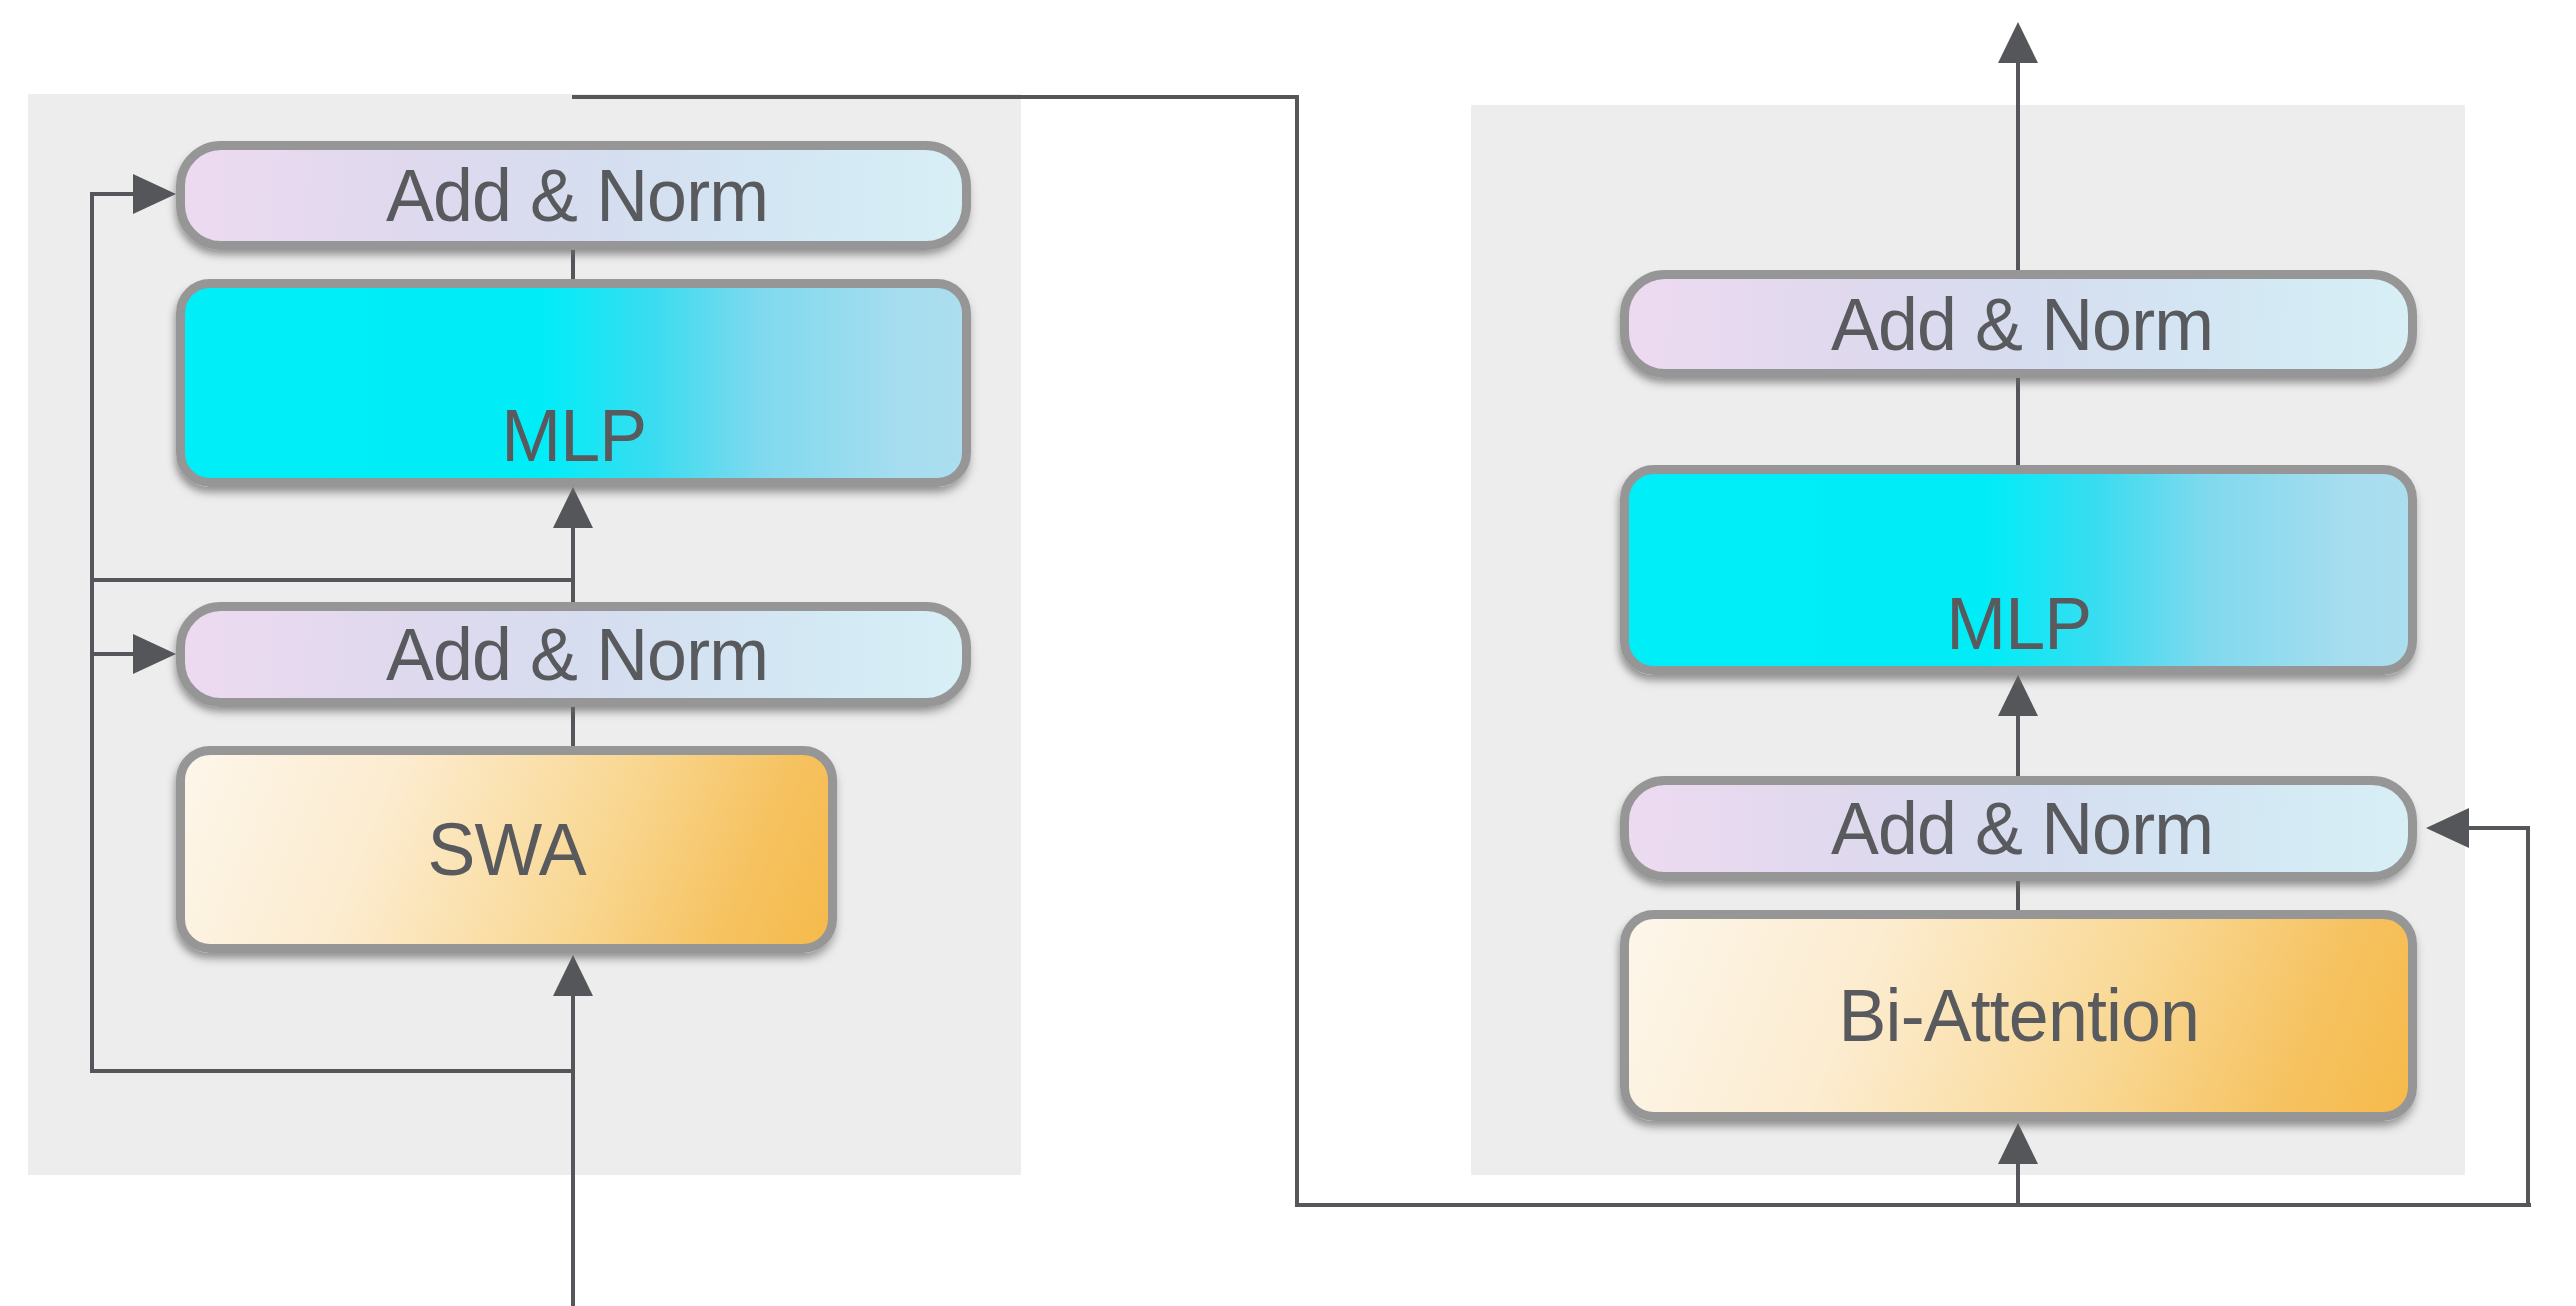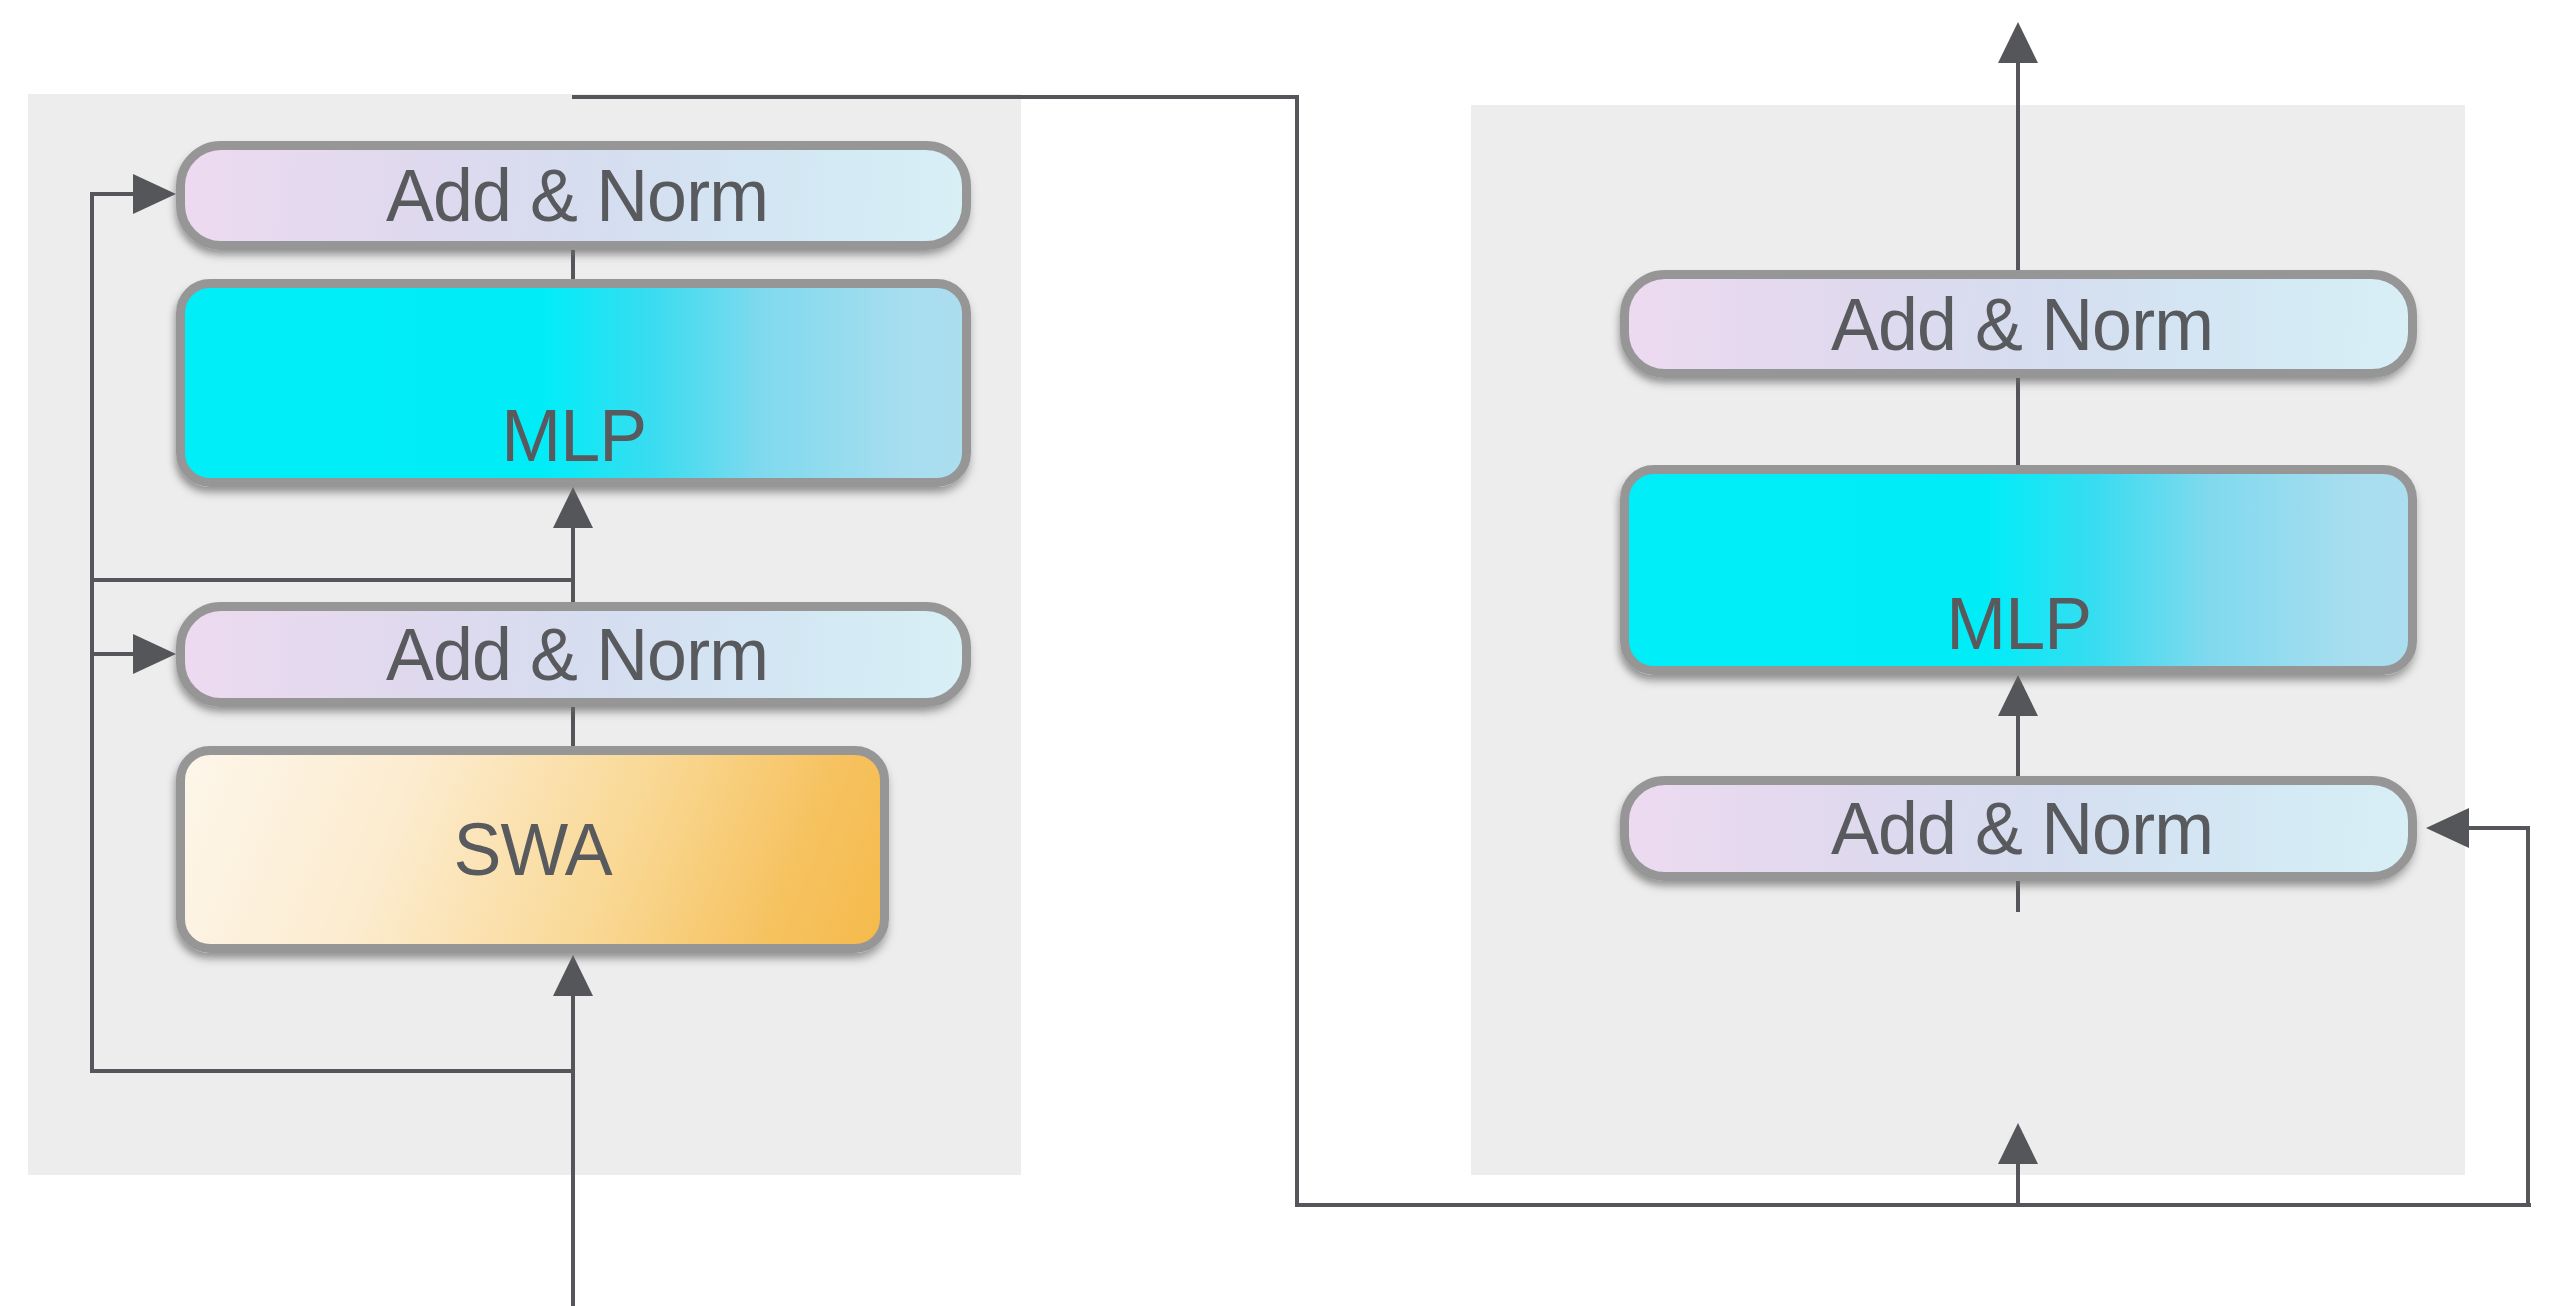--- a/index.html
+++ b/index.html
@@ -87,28 +87,31 @@
 
   <div class="box pill" style="left:176px;top:141px;width:795px;height:109px;">
     <span class="lbl">Add &amp; Norm</span>
   </div>
   <div class="box big mlp" style="left:176px;top:279px;width:795px;height:208px;">
     <span class="lbl">MLP</span>
   </div>
   <div class="box pill" style="left:176px;top:602px;width:795px;height:105px;">
     <span class="lbl">Add &amp; Norm</span>
   </div>
-  <div class="box big attn" style="left:176px;top:746px;width:713px;height:207px;">
+  <div class="box big attn" style="left:176px;top:746px;width:661px;height:207px;">
     <span class="lbl">SWA</span>
   </div>
 
   <div class="box pill" style="left:1620px;top:270px;width:797px;height:108px;">
     <span class="lbl">Add &amp; Norm</span>
   </div>
   <div class="box big mlp" style="left:1620px;top:465px;width:797px;height:210px;">
     <span class="lbl">MLP</span>
   </div>
   <div class="box pill" style="left:1620px;top:776px;width:797px;height:105px;">
     <span class="lbl">Add &amp; Norm</span>
   </div>
+  <div class="box big attn" style="left:1620px;top:910px;width:797px;height:211px;">
+    <span class="lbl">Bi-Attention</span>
+  </div>
 
 </div>
 
 
 </body></html>

